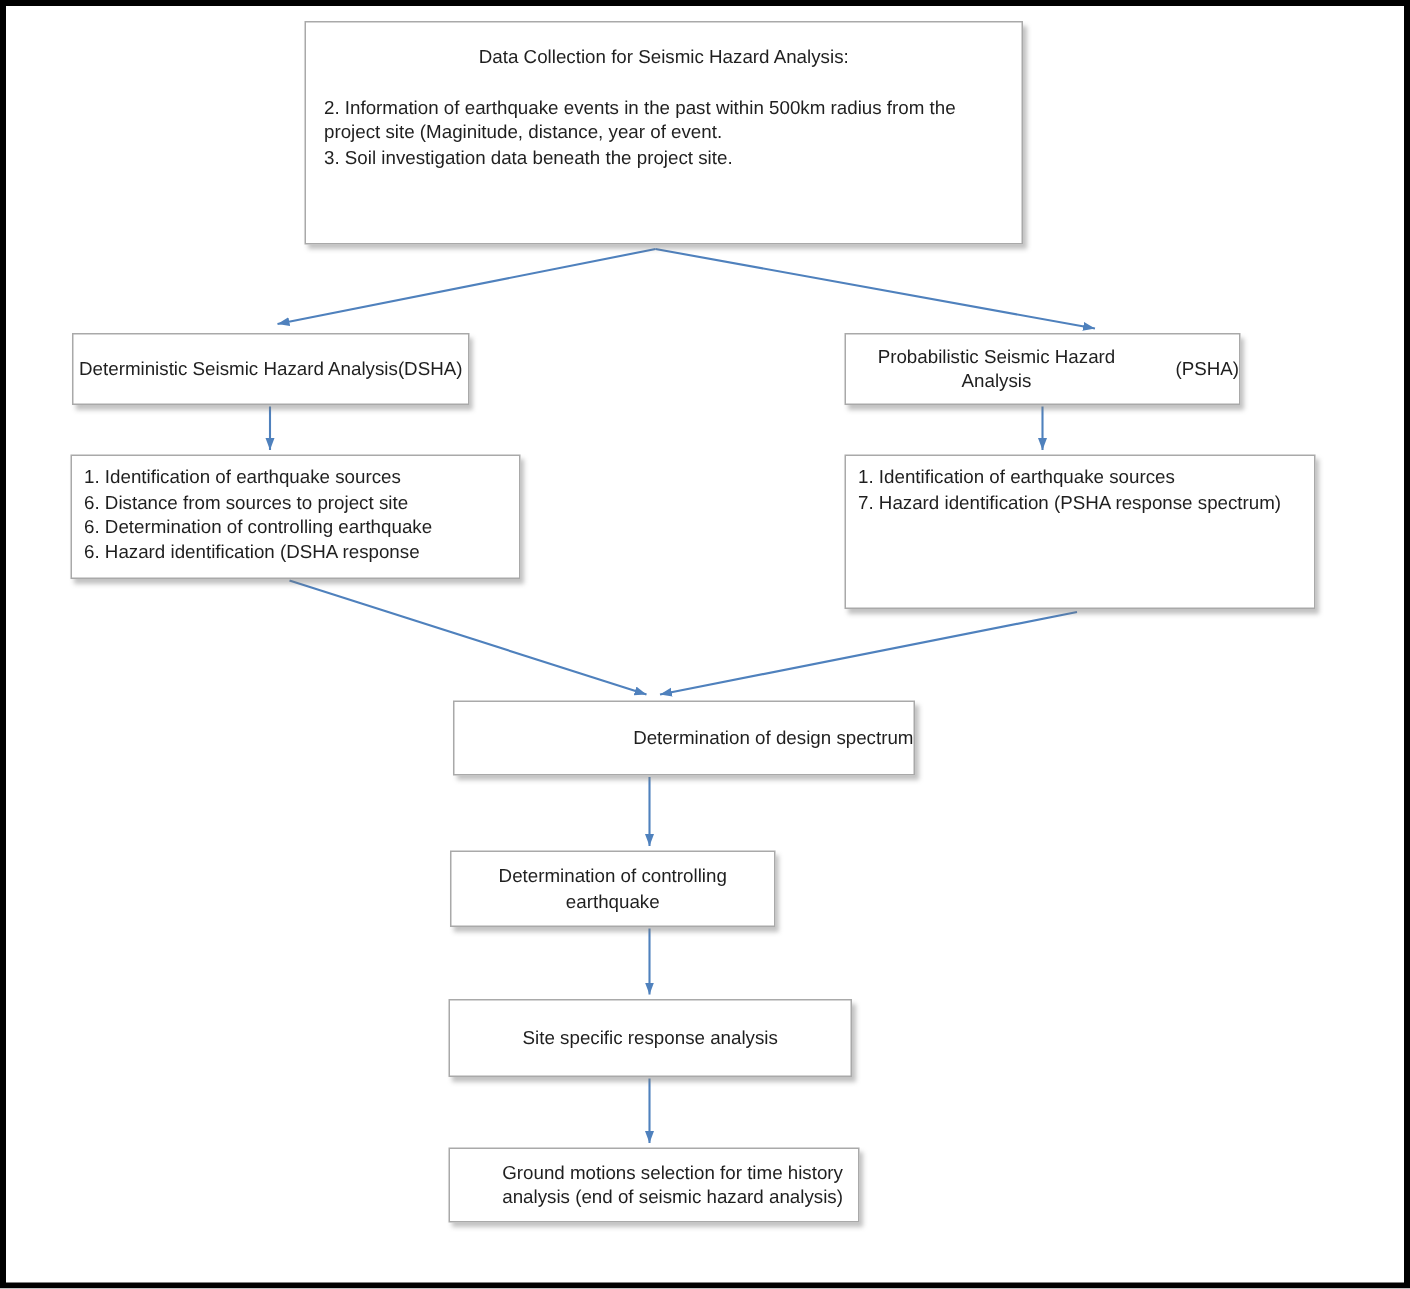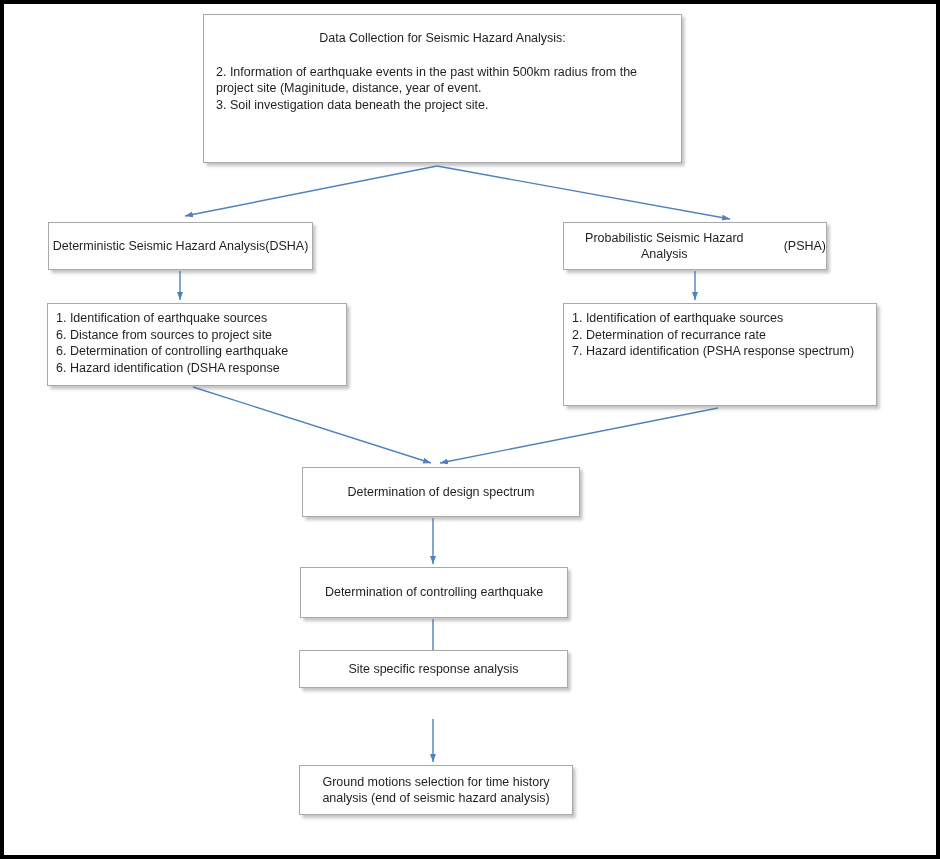--- a/index.html
+++ b/index.html
@@ -48,24 +48,24 @@
     justify-content: center;
     text-align: center;
   }
   
   .top-box        { left: 199px; top: 10px;  width: 479px; height: 149px; padding: 15px 12px 0 12px; }
   .top-box .box-title { text-align: center; margin-bottom: 17px; }
   .dsha-box       { left: 44px;  top: 218px; width: 265px; height: 48px; }
   .psha-box       { left: 559px; top: 218px; width: 264px; height: 48px; gap: 19px; }
   .dsha-steps-box { left: 43px;  top: 299px; width: 300px; height: 83px;  padding: 6px 8px; }
   .psha-steps-box { left: 559px; top: 299px; width: 314px; height: 103px; padding: 6px 8px; }
-  .design-box     { left: 298px; top: 463px; width: 278px; height: 50px; }
-  .control-box    { left: 296px; top: 563px; width: 268px; height: 51px; }
-  .site-box       { left: 295px; top: 646px; width: 269px; height: 38px; }
-  .ground-box     { left: 295px; top: 761px; width: 274px; height: 50px; padding: 0 10px; }
+  .design-box     { left: 298px; top: 463px; width: 308px; height: 50px; justify-content: flex-end; }
+  .control-box    { left: 296px; top: 563px; width: 217px; height: 51px; }
+  .site-box       { left: 295px; top: 662px; width: 269px; height: 52px; }
+  .ground-box     { left: 295px; top: 761px; width: 274px; height: 50px; padding: 0 10px; text-align: right; }
 </style>
 </head>
 <body>
 
 <div class="page">
 
   <svg class="connector-layer" viewBox="0 0 932 851">
     <defs>
       <marker id="ah" markerWidth="10" markerHeight="8" refX="8" refY="3" orient="auto" markerUnits="userSpaceOnUse">
         <path d="M0,0 L8,3 L0,6 z" class="arrow-head"></path>
@@ -102,21 +102,20 @@
 
   <div class="fc-box dsha-steps-box">
       <div>1. Identification of earthquake sources</div>
       <div>6. Distance from sources to project site</div>
       <div>6. Determination of controlling earthquake</div>
       <div>6. Hazard identification (DSHA response</div>
     </div>
 
   <div class="fc-box psha-steps-box">
       <div>1. Identification of earthquake sources</div>
-      <div>2. Determination of recurrance rate</div>
       <div>7. Hazard identification (PSHA response spectrum)</div>
     </div>
 
   <div class="fc-box centered design-box">
     <div>Determination of design spectrum</div>
   </div>
 
   <div class="fc-box centered control-box">
     <div>Determination of controlling earthquake</div>
   </div>

